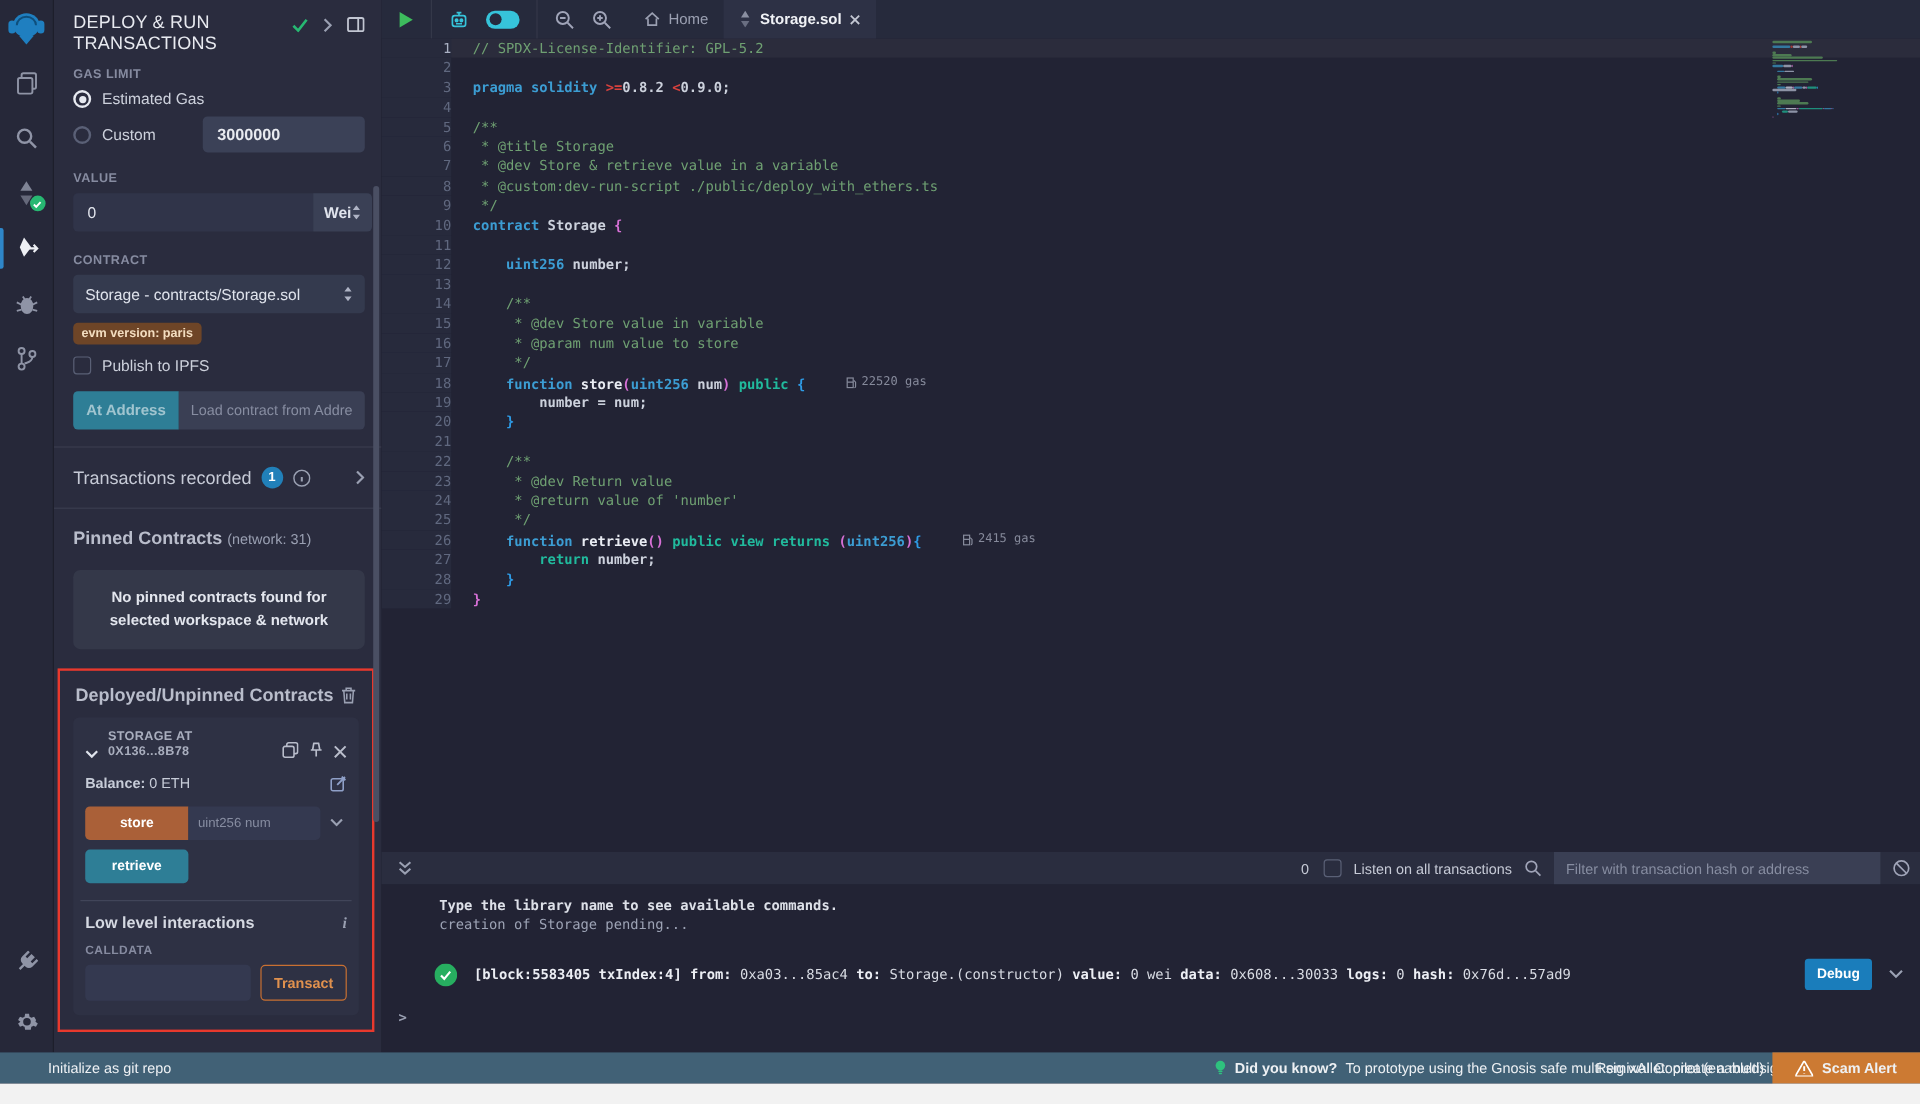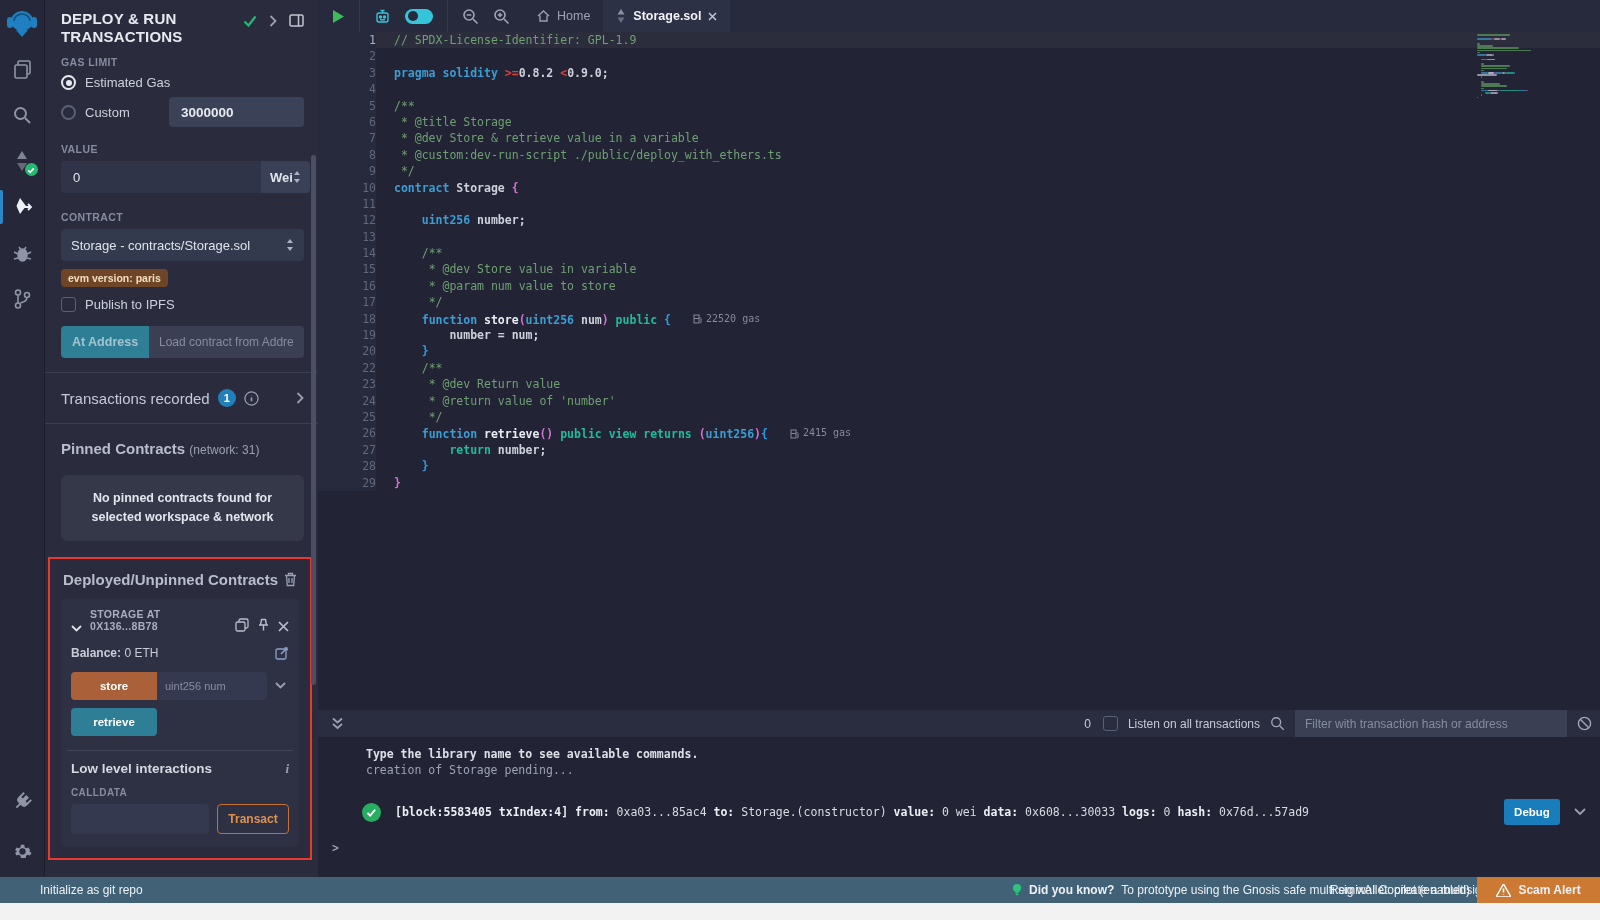--- a/index.html
+++ b/index.html
@@ -17,21 +17,21 @@
   .rail-logo { height:46px; }
   .rail-item.active::before { content:""; position:absolute; left:0; top:6px; bottom:6px; width:3px; background:#2e86c8; border-radius:0 2px 2px 0; }
   .rail-spacer { flex:1; }
   .badge-check { position:absolute; right:7px; bottom:8px; width:13px; height:13px; border-radius:50%; background:#27b872; display:flex; align-items:center; justify-content:center; }
 
   
   .panel { position:absolute; left:45px; top:0; width:273px; height:877px; background:#2a2c3e; overflow:hidden; }
   .panel-scrollbar { position:absolute; right:2px; top:155px; width:5px; height:530px; border-radius:3px; background:#4a4f63; }
   .panel-inner { padding:10px 14px 0 16px; }
   .panel-header { display:flex; justify-content:space-between; align-items:flex-start; margin-bottom:10px; }
-  .panel-title { font-size:15px; font-weight:700; color:#e8eaf0; line-height:1.2; letter-spacing:.2px; width:150px; }
+  .panel-title { font-size:15px; font-weight:400; color:#e8eaf0; line-height:1.2; letter-spacing:.2px; width:150px; }
   .panel-header-icons { display:flex; gap:12px; align-items:center; margin-top:4px; }
   .sec-label { font-size:10.5px; color:#868ba0; letter-spacing:.4px; margin:10px 0 6px; font-weight:700; }
   .radio-row { display:flex; align-items:center; gap:9px; margin:7px 0; font-size:13px; color:#cdd1dc; }
   .radio { width:15px; height:15px; border-radius:50%; border:2px solid #5a6076; position:relative; flex:none; }
   .radio.sel { border-color:#e6e9f0; }
   .radio.sel::after { content:""; position:absolute; inset:2.5px; border-radius:50%; background:#e6e9f0; }
   .gas-custom-input { margin-left:auto; width:135px; height:30px; background:#3b4157; border:0; border-radius:4px; color:#e8eaf0; font-size:13.5px; font-weight:700; padding:0 12px; font-family:"Liberation Sans",sans-serif; }
   .value-row { display:flex; }
   .value-input { flex:1; height:32px; background:#303449; border:0; border-radius:4px 0 0 4px; color:#e3e6ee; font-size:13px; padding:0 12px; }
   .wei-select { width:72px; height:32px; background:#3a4055; border-radius:0 4px 4px 0; display:flex; align-items:center; justify-content:space-between; padding:0 9px; font-size:13px; font-weight:700; color:#dfe3ec; cursor:pointer; }
@@ -86,21 +86,21 @@
   .code-line.active .line-number { color:#aab1c4; }
   .line-content { padding-left:18px; font-weight:700; }
   .tok-cm { color:#6fa072; font-weight:400; }
   .tok-kw { color:#3c9dd3; }
   .tok-md { color:#21ba9d;text-align:right; }
   .tok-op { color:#d9413d; }
   .tok-fn { color:#e9ecf3; }
   .tok-pl { color:#ccd1dc; }
   .tok-b1 { color:#d670d6; }
   .tok-b2 { color:#2e9be6; }
-  .tok-gas { color:#868a9b; font-weight:400; font-size:10px; margin-left:22px; display:inline-flex; align-items:center; gap:4px;justify-content:flex-end; }
+  .tok-gas { color:#868a9b; font-weight:400; font-size:10px; margin-left:34px; display:inline-flex; align-items:center; gap:4px;justify-content:flex-end; }
   .minimap { position:absolute; right:55px; top:0; width:68px; padding-top:2px; }
   .mm-line { display:flex; height:1.6px; margin-bottom:.65px; }
   .mm-tok { height:100%; border-radius:1px; }
 
   
   .term-bar { position:absolute; left:0; top:710px; right:0; height:27px; background:#2a2d3f; display:flex; align-items:center; padding:0 8px 0 14px; gap:10px; }
   .term-bar-right { margin-left:auto; display:flex; align-items:center; gap:10px; }
   .listen-label { font-size:12px; color:#c6cad6; }
   .term-count { font-size:12px; color:#c6cad6; margin-right:2px; }
   .filter-input { width:272px; height:27px; background:#3a3f54; border:0; color:#dfe3ec; font-size:12px; padding:0 10px; }
@@ -410,21 +410,21 @@
           </svg>
         <span>Storage.sol</span>
         <svg width="9" height="9" viewBox="0 0 9 9" fill="none" stroke="#c2c6d2" stroke-width="1.5">
             <path d="M1 1l7 7M8 1L1 8"></path>
           </svg>
       </div>
     </div>
 
     <div class="editor">
       <div>
-          <div class="code-line active"><span class="line-number">1</span><span class="line-content"><span class="tok-cm">// SPDX-License-Identifier: GPL-1.9</span></span></div>
+          <div class="code-line active"><span class="line-number">1</span><span class="line-content"><span class="tok-cm">// SPDX-License-Identifier: GPL-5.2</span></span></div>
           <div class="code-line"><span class="line-number">2</span><span class="line-content"></span></div>
           <div class="code-line"><span class="line-number">3</span><span class="line-content"><span class="tok-kw">pragma solidity </span><span class="tok-op">&gt;=</span><span class="tok-pl">0.8.2 </span><span class="tok-op">&lt;</span><span class="tok-pl">0.9.0;</span></span></div>
           <div class="code-line"><span class="line-number">4</span><span class="line-content"></span></div>
           <div class="code-line"><span class="line-number">5</span><span class="line-content"><span class="tok-cm">/**</span></span></div>
           <div class="code-line"><span class="line-number">6</span><span class="line-content"><span class="tok-cm"> * @title Storage</span></span></div>
           <div class="code-line"><span class="line-number">7</span><span class="line-content"><span class="tok-cm"> * @dev Store &amp; retrieve value in a variable</span></span></div>
           <div class="code-line"><span class="line-number">8</span><span class="line-content"><span class="tok-cm"> * @custom:dev-run-script ./public/deploy_with_ethers.ts</span></span></div>
           <div class="code-line"><span class="line-number">9</span><span class="line-content"><span class="tok-cm"> */</span></span></div>
           <div class="code-line"><span class="line-number">10</span><span class="line-content"><span class="tok-kw">contract </span><span class="tok-pl">Storage </span><span class="tok-b1">{</span></span></div>
           <div class="code-line"><span class="line-number">11</span><span class="line-content"></span></div>
@@ -433,20 +433,21 @@
           <div class="code-line"><span class="line-number">14</span><span class="line-content"><span class="tok-pl">    </span><span class="tok-cm">/**</span></span></div>
           <div class="code-line"><span class="line-number">15</span><span class="line-content"><span class="tok-pl">    </span><span class="tok-cm"> * @dev Store value in variable</span></span></div>
           <div class="code-line"><span class="line-number">16</span><span class="line-content"><span class="tok-pl">    </span><span class="tok-cm"> * @param num value to store</span></span></div>
           <div class="code-line"><span class="line-number">17</span><span class="line-content"><span class="tok-pl">    </span><span class="tok-cm"> */</span></span></div>
           <div class="code-line"><span class="line-number">18</span><span class="line-content"><span class="tok-pl">    </span><span class="tok-kw">function</span><span class="tok-fn"> store</span><span class="tok-b1">(</span><span class="tok-kw">uint256</span><span class="tok-pl"> num</span><span class="tok-b1">)</span><span class="tok-md"> public </span><span class="tok-b2">{</span><span class="tok-gas"><svg width="9" height="10" viewBox="0 0 9 10" fill="none" stroke="#868a9b" stroke-width="1">
                   <rect x="1" y="1" width="5" height="8"></rect>
                   <path d="M1 4.5h5M6.5 3l1.5 1.5V8a1 1 0 0 1-1 1"></path>
                 </svg>22520 gas</span></span></div>
           <div class="code-line"><span class="line-number">19</span><span class="line-content"><span class="tok-pl">        number = num;</span></span></div>
           <div class="code-line"><span class="line-number">20</span><span class="line-content"><span class="tok-pl">    </span><span class="tok-b2">}</span></span></div>
+          <div class="code-line"><span class="line-number">21</span><span class="line-content"></span></div>
           <div class="code-line"><span class="line-number">22</span><span class="line-content"><span class="tok-pl">    </span><span class="tok-cm">/**</span></span></div>
           <div class="code-line"><span class="line-number">23</span><span class="line-content"><span class="tok-pl">    </span><span class="tok-cm"> * @dev Return value</span></span></div>
           <div class="code-line"><span class="line-number">24</span><span class="line-content"><span class="tok-pl">    </span><span class="tok-cm"> * @return value of 'number'</span></span></div>
           <div class="code-line"><span class="line-number">25</span><span class="line-content"><span class="tok-pl">    </span><span class="tok-cm"> */</span></span></div>
           <div class="code-line"><span class="line-number">26</span><span class="line-content"><span class="tok-pl">    </span><span class="tok-kw">function</span><span class="tok-fn"> retrieve</span><span class="tok-b1">()</span><span class="tok-md"> public view returns </span><span class="tok-b1">(</span><span class="tok-kw">uint256</span><span class="tok-b1">)</span><span class="tok-b2">{</span><span class="tok-gas"><svg width="9" height="10" viewBox="0 0 9 10" fill="none" stroke="#868a9b" stroke-width="1">
                   <rect x="1" y="1" width="5" height="8"></rect>
                   <path d="M1 4.5h5M6.5 3l1.5 1.5V8a1 1 0 0 1-1 1"></path>
                 </svg>2415 gas</span></span></div>
           <div class="code-line"><span class="line-number">27</span><span class="line-content"><span class="tok-pl">        </span><span class="tok-md">return</span><span class="tok-pl"> number;</span></span></div>
           <div class="code-line"><span class="line-number">28</span><span class="line-content"><span class="tok-pl">    </span><span class="tok-b2">}</span></span></div>

